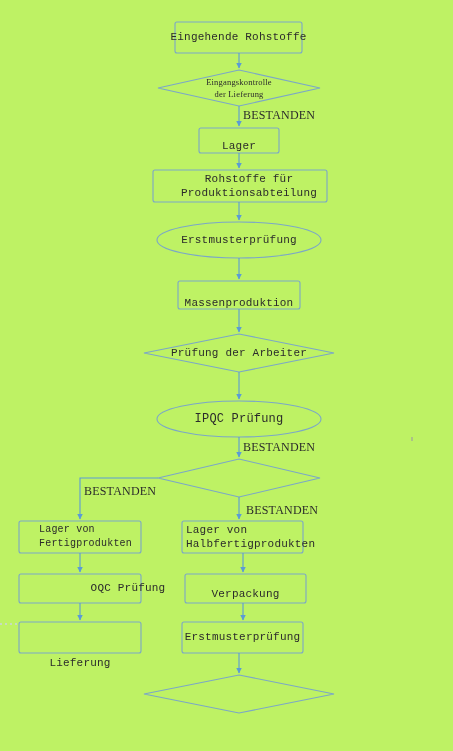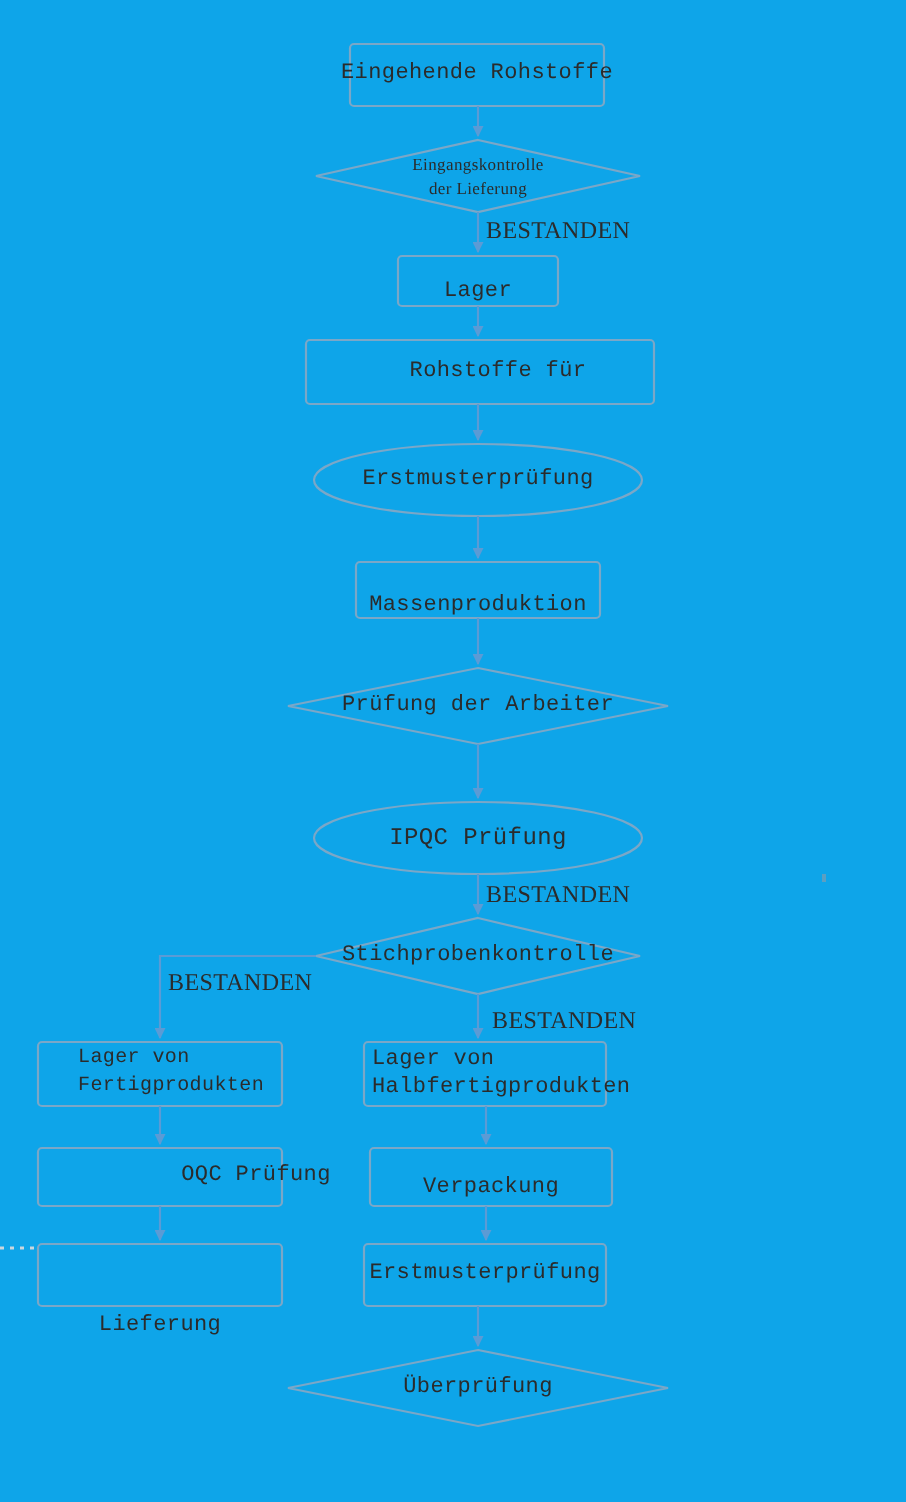--- a/index.html
+++ b/index.html
@@ -4,21 +4,21 @@
 <style>
   html, body {
     margin: 0;
     padding: 0;
     background: #ffffff;
   }
   #canvas {
     position: relative;
     width: 453px;
     height: 751px;
-    background: #0ea5e9;
+    background: #bef264;
     overflow: hidden;
     font-family: "Liberation Mono", "DejaVu Sans Mono", monospace;
   }
   svg.flow {
     position: absolute;
     left: 0;
     top: 0;
     width: 453px;
     height: 751px;
   }
@@ -132,41 +132,39 @@
     <span>Eingangskontrolle</span>
     <span>der Lieferung</span>
   </div>
 
   <div class="node-text" style="left:199px; top:128px; width:80px; height:36px;">
     <span>Lager</span>
   </div>
 
   <div class="node-text two-line" style="left:153px; top:170px; width:174px; height:32px; align-items:center; padding-left:18px; box-sizing:border-box;">
     <span>Rohstoffe für</span>
+    <span>Produktionsabteilung</span>
   </div>
 
   <div class="node-text" style="left:157px; top:222px; width:164px; height:36px;">
     <span>Erstmusterprüfung</span>
   </div>
 
   <div class="node-text" style="left:178px; top:281px; width:122px; height:44px;">
     <span>Massenproduktion</span>
   </div>
 
   <div class="node-text" style="left:154px; top:335px; width:170px; height:36px;align-items:center;">
     <span>Prüfung der Arbeiter</span>
   </div>
 
   <div class="node-text" style="left:157px; top:401px; width:164px; height:36px; font-size:12px;justify-content:center;">
     <span>IPQC Prüfung</span>
   </div>
 
-  <div class="node-text" style="left:164px; top:460px; width:150px; height:36px;">
-    <span>Stichprobenkontrolle</span>
-  </div>
 
   <div class="node-text two-line" style="left:19px; top:521px; width:122px; height:32px; align-items:flex-start; padding-left:20px; box-sizing:border-box; font-size:10px;">
     <span>Lager von</span>
     <span>Fertigprodukten</span>
   </div>
 
   <div class="node-text two-line" style="left:182px; top:521px; width:121px; height:32px; align-items:flex-start; padding-left:4px; box-sizing:border-box;">
     <span>Lager von</span>
     <span>Halbfertigprodukten</span>
   </div>
@@ -180,23 +178,20 @@
   </div>
 
   <div class="node-text" style="left:19px; top:648px; width:122px; height:31px;">
     <span>Lieferung</span>
   </div>
 
   <div class="node-text" style="left:182px; top:622px; width:121px; height:31px;">
     <span>Erstmusterprüfung</span>
   </div>
 
-  <div class="node-text" style="left:174px; top:676px; width:130px; height:36px;">
-    <span>Überprüfung</span>
-  </div>
 
   <div class="edge-label" style="left:243px; top:108px;">BESTANDEN</div>
 
   <div class="edge-label" style="left:243px; top:440px;">BESTANDEN</div>
 
   <div class="edge-label" style="left:84px; top:484px;">BESTANDEN</div>
 
   <div class="edge-label" style="left:246px; top:503px;">BESTANDEN</div>
 
   <div class="artifact-dot" style="left:411px; top:437px;"></div>

